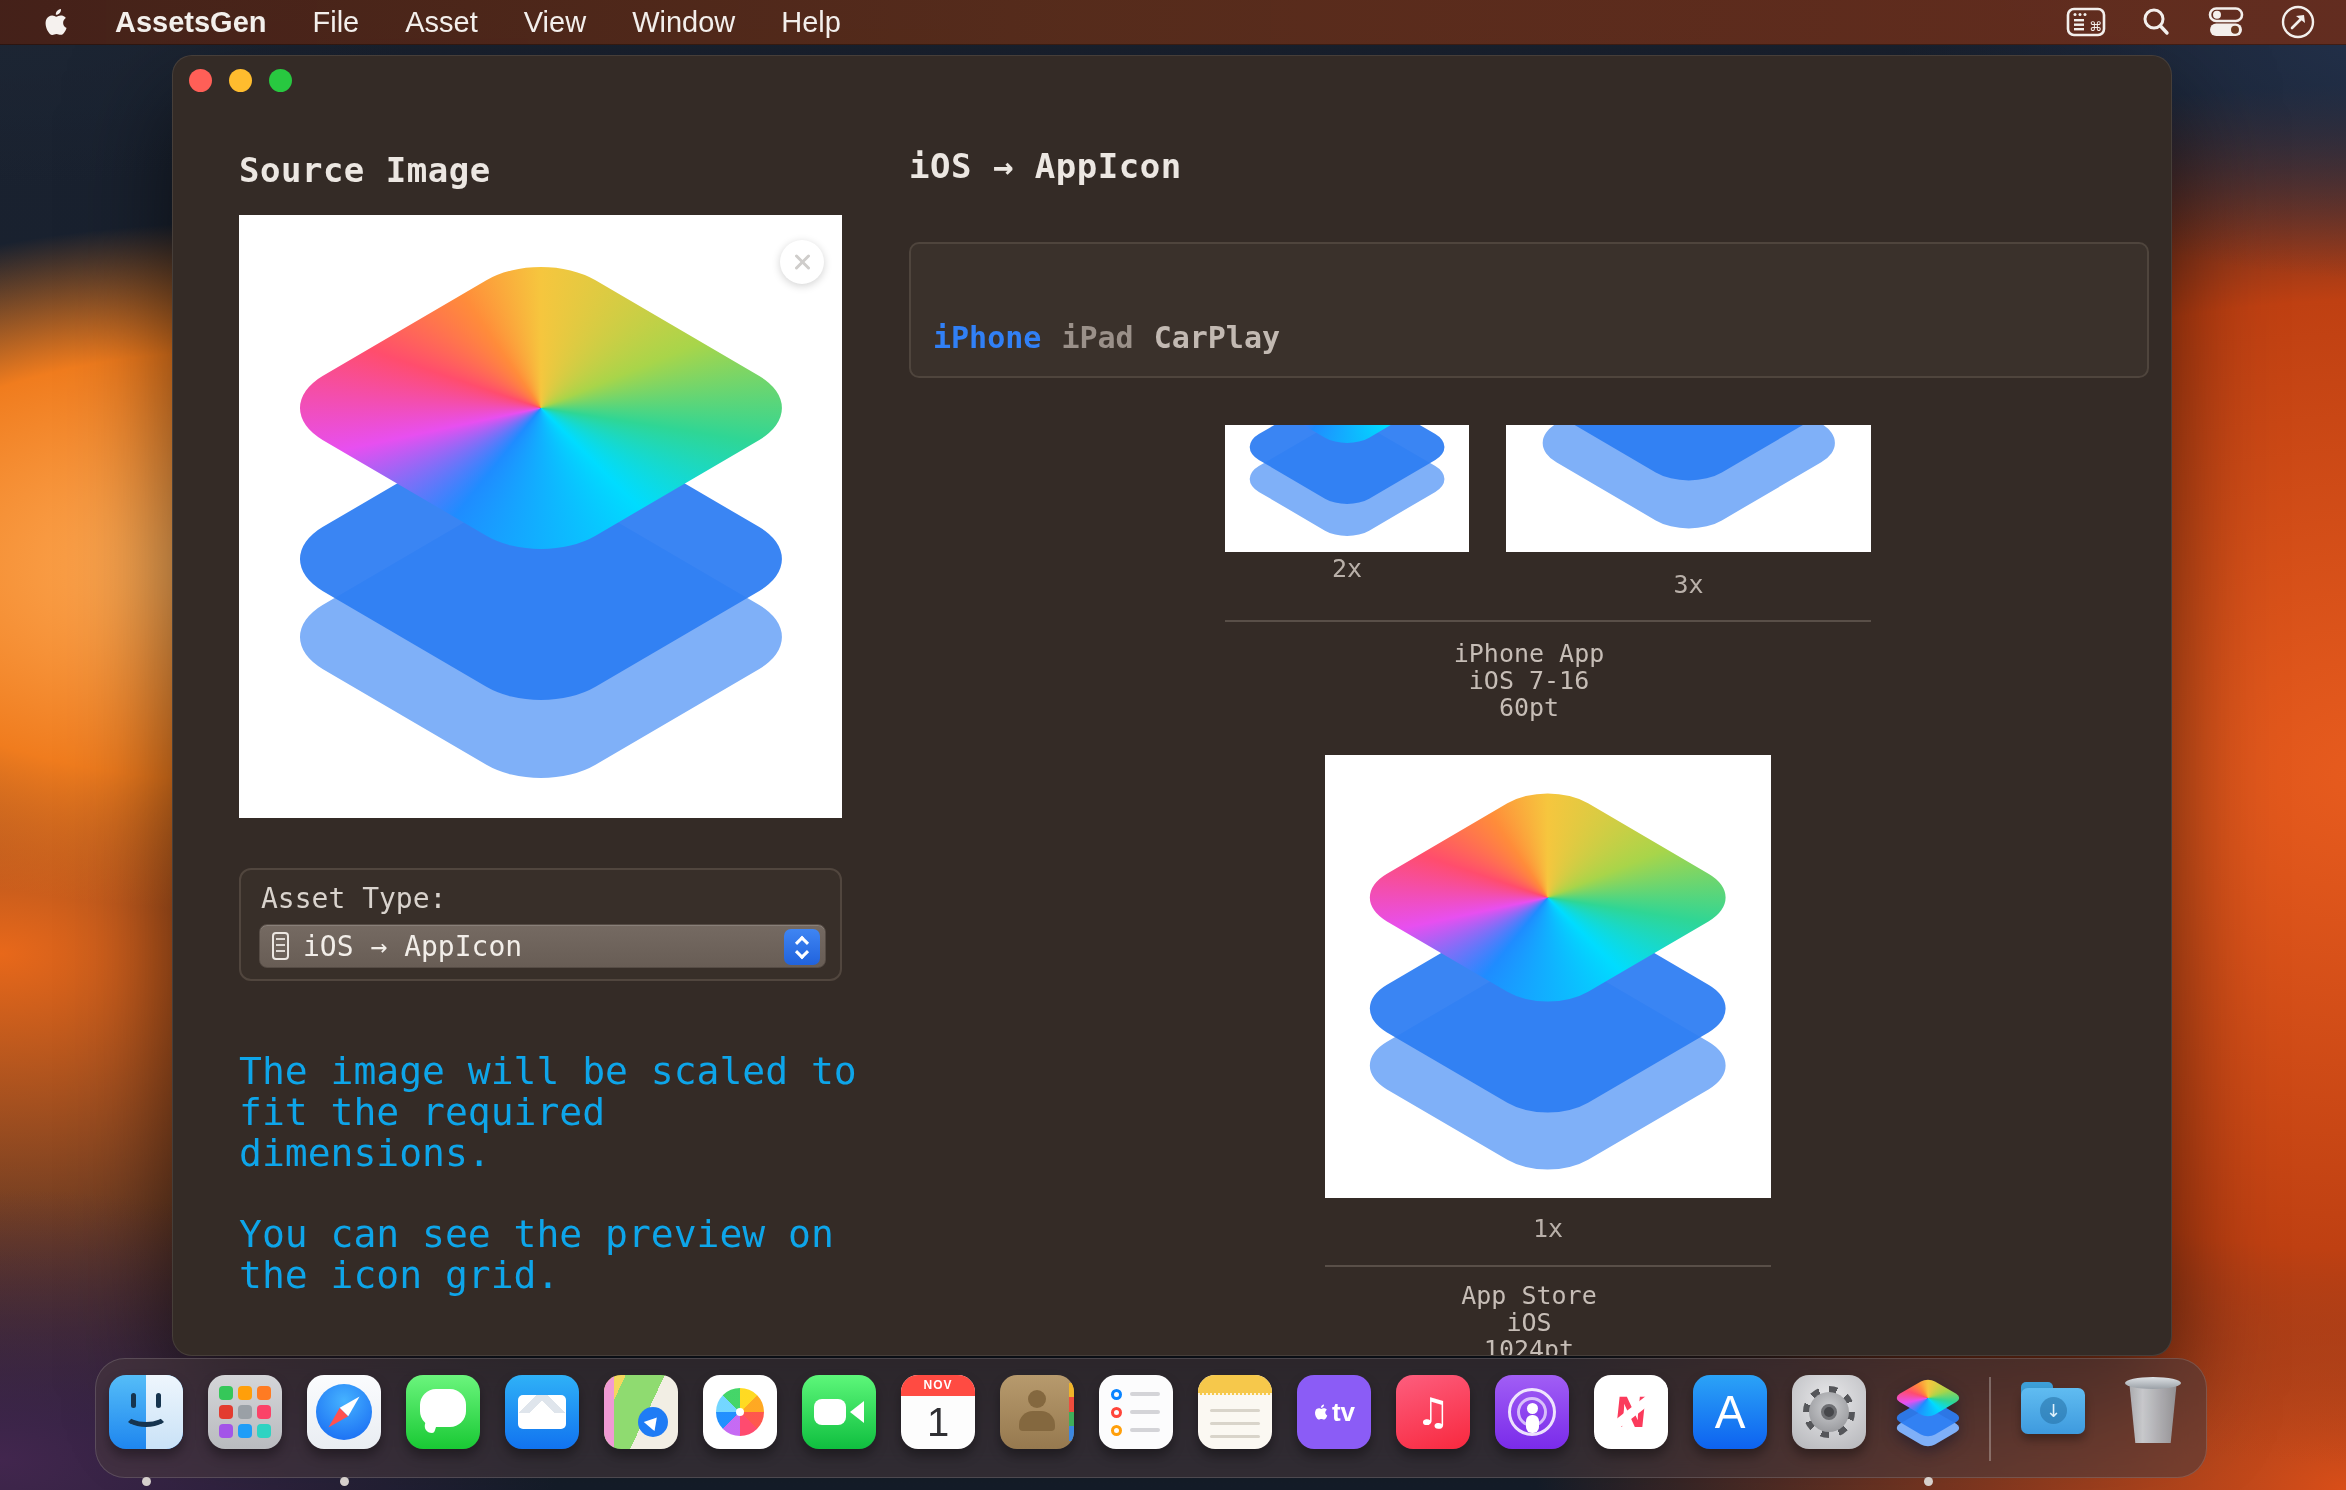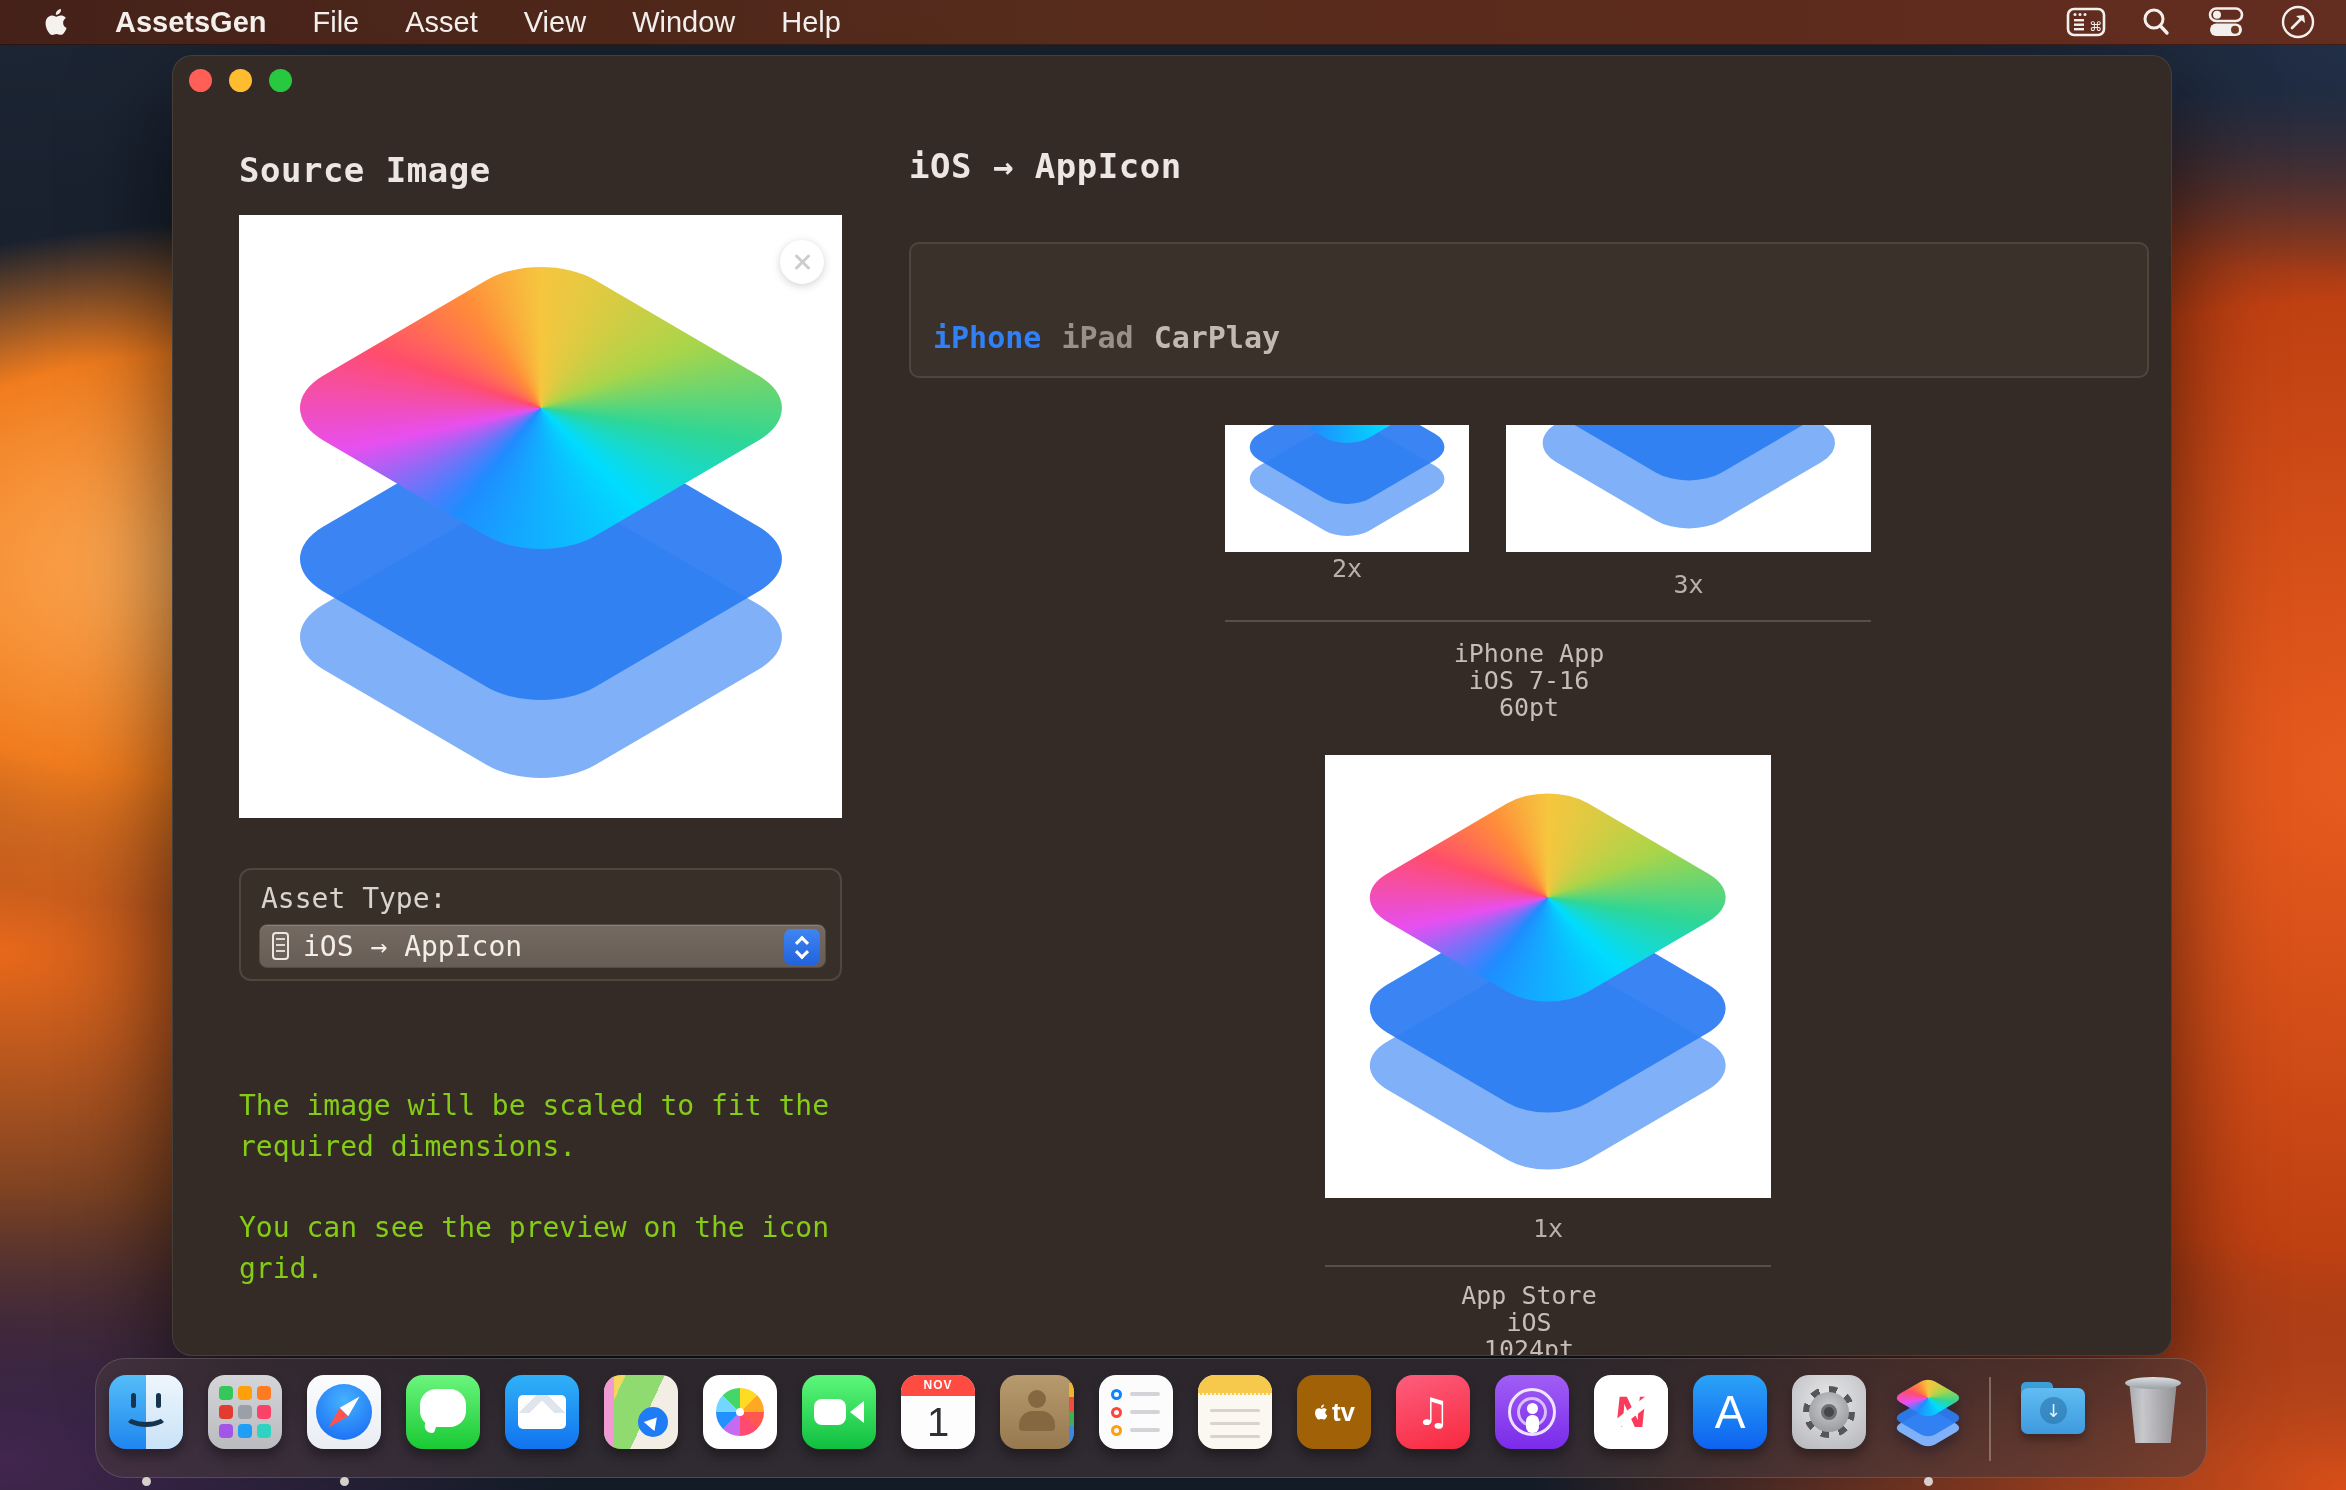--- a/index.html
+++ b/index.html
@@ -81,21 +81,21 @@
   .phone-glyph{width:17px;height:28px;border:2.5px solid #ece7e2;border-radius:4px;position:relative;margin-right:14px;}
   .phone-glyph::after{content:"";position:absolute;left:2px;right:2px;top:4px;bottom:5px;
     background:repeating-linear-gradient(180deg,rgba(236,231,226,.9) 0 2px,transparent 2px 6px);}
   .popup-text{font-size:28px;color:#f2eee9;}
   .stepper{position:absolute;right:5px;top:4px;width:36px;height:36px;border-radius:7px;
     background:linear-gradient(180deg,#3f85f3,#2163dd);display:flex;flex-direction:column;align-items:center;justify-content:center;gap:5px;}
   .chev{width:10px;height:10px;border:3px solid #fff;border-bottom:none;border-right:none;}
   .chev.up{transform:rotate(45deg) translate(2px,2px);}
   .chev.down{transform:rotate(225deg) translate(2px,2px);}
 
-  .notes{position:absolute;left:66px;top:1029px;width:640px;font-size:28px;line-height:41px;color:#84cc16;}
+  .notes{position:absolute;left:66px;top:995px;width:640px;font-size:38px;line-height:41px;color:#0ea5e9;}
   .notes p + p{margin-top:40px;}
 
   
   .device-box{position:absolute;left:736px;top:186px;width:1240px;height:136px;
     border:2px solid #4f453d;border-radius:10px;background:#3a312b;}
   .device-prompt{position:absolute;left:22px;top:16px;font-size:28px;color:#c8c0b9;}
   .device-tabs{position:absolute;left:22px;top:76px;display:flex;gap:20px;font-size:30px;font-weight:bold;}
   .dtab{cursor:default;color:#9a9089;}
   .dtab.sel{color:#3180f6;}
   .dtab.alt{color:#c2b9b2;}
@@ -177,21 +177,21 @@
   .di-contacts .tabs{position:absolute;right:0;top:8px;width:5px;height:58px;
     background:linear-gradient(180deg,#f0b429 0 25%,#ef4d3d 25% 50%,#3fae5a 50% 75%,#3c87e0 75% 100%);}
   .di-reminders{background:#fcfcfd;}
   .di-reminders .row{position:absolute;left:12px;height:12px;display:flex;align-items:center;gap:8px;}
   .di-reminders .ring{width:11px;height:11px;border-radius:50%;border:3px solid;}
   .di-reminders .bar{width:30px;height:4px;border-radius:2px;background:#d4d4d8;}
   .di-notes{background:#fbf8f2;}
   .di-notes .top{position:absolute;left:0;top:0;right:0;height:20px;background:#f6c84b;
     border-bottom:2px dotted rgba(255,255,255,.8);}
   .di-notes .ln{position:absolute;left:12px;right:12px;height:3px;background:#d9d4ca;border-radius:2px;}
-  .di-tv{background:#a16207;display:flex;align-items:center;justify-content:center;gap:4px;}
+  .di-tv{background:#8b5cf6;display:flex;align-items:center;justify-content:center;gap:4px;}
   .di-tv .tvtxt{color:#fff;font:bold 26px var(--sans);}
   .di-tv svg{display:block;}
   .di-music{background:linear-gradient(160deg,#fd5e7e,#f8283e);display:flex;align-items:center;justify-content:center;}
   .di-music .note{color:#fff;font-size:38px;font-family:"DejaVu Sans",sans-serif;}
   .di-podcasts{background:linear-gradient(180deg,#a15ef5,#7a2bea);}
   .di-podcasts .ring1{position:absolute;left:13px;top:13px;width:48px;height:48px;border-radius:50%;border:3px solid rgba(255,255,255,.85);}
   .di-podcasts .ring2{position:absolute;left:22px;top:22px;width:30px;height:30px;border-radius:50%;border:3px solid rgba(255,255,255,.65);}
   .di-podcasts .head{position:absolute;left:32px;top:28px;width:11px;height:11px;border-radius:50%;background:#fff;}
   .di-podcasts .stem{position:absolute;left:31px;top:40px;width:13px;height:18px;border-radius:6px;background:#fff;}
   .di-news{background:#fff;display:flex;align-items:center;justify-content:center;overflow:hidden;}

